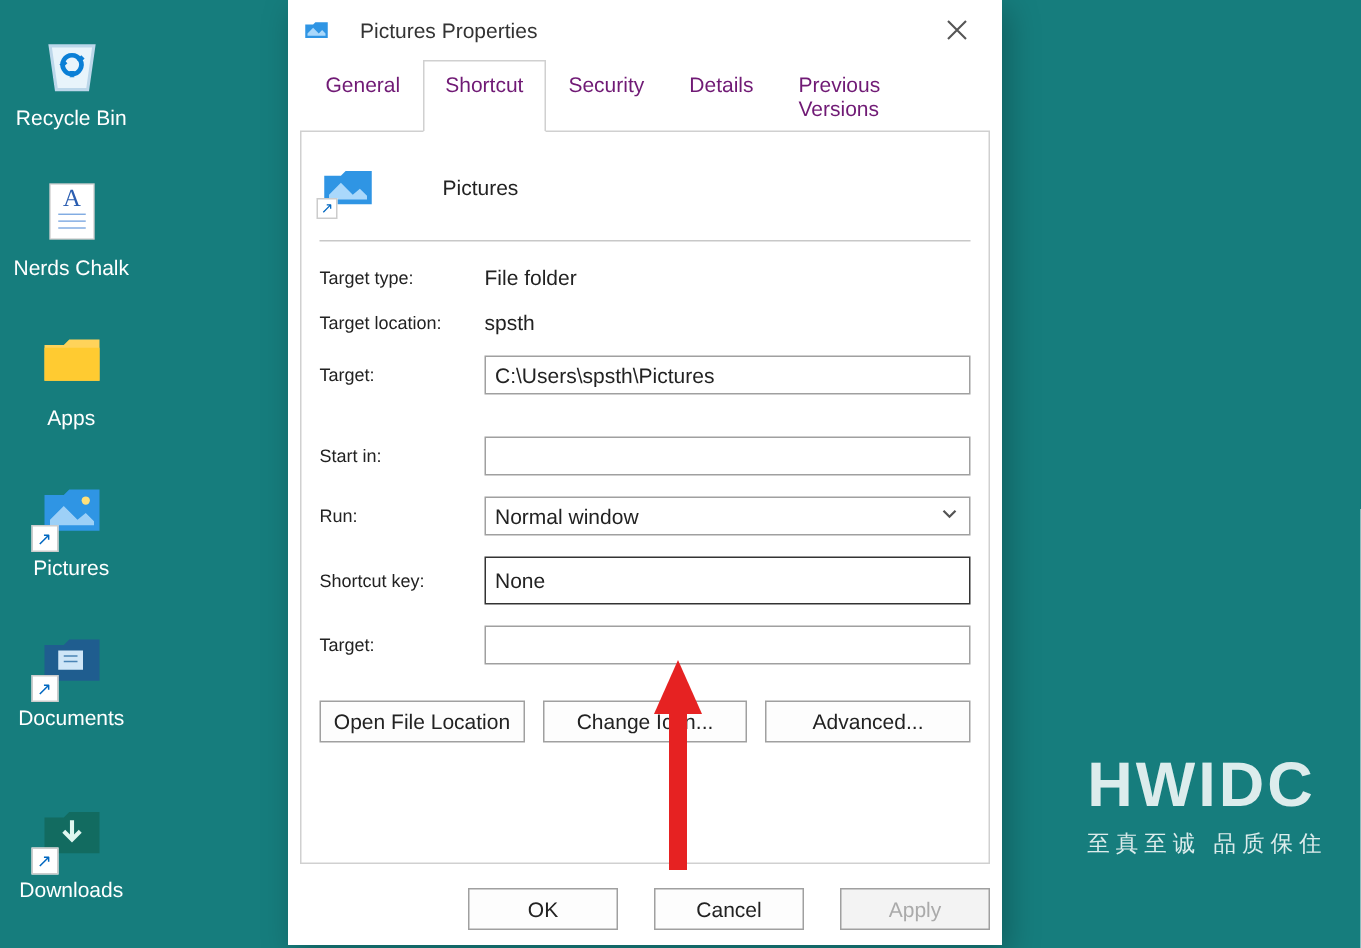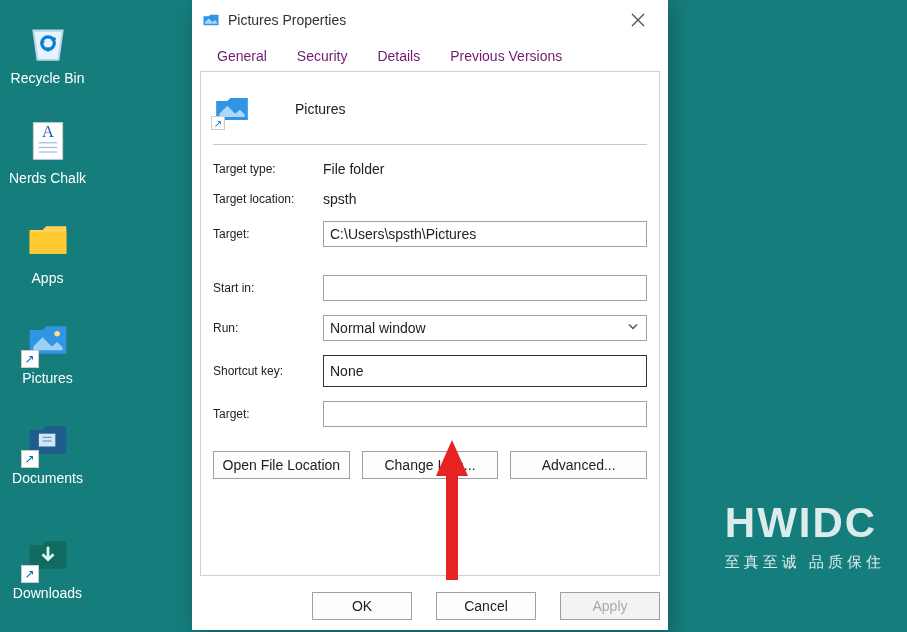--- a/index.html
+++ b/index.html
@@ -46,21 +46,21 @@
   position: absolute; left: 192px; top: 0;
   width: 476px; height: 630px;
   background: #fff;
   box-shadow: 4px 6px 20px rgba(0,0,0,0.25);
   display: flex; flex-direction: column;
 }
 .titlebar {
   height: 40px; display: flex; align-items: center;
   padding: 0 10px; justify-content: space-between;
 }
-.titlebar .left { display:flex; align-items:center; gap:8px; }
+.titlebar .left { display:flex; align-items:center; gap:20px; }
 .title-icon { width:18px; height:18px; }
 .titlebar .title { color: #333; font-size: 14px; }
 .close-x { width: 40px; height: 30px; display:flex; align-items:center; justify-content:center; cursor: default; }
 .close-x svg { stroke: #555; }
 
 .dialog-body { flex: 1; padding: 0 8px 8px 8px; display:flex; flex-direction:column; }
 
 .tabs { display:flex; border-bottom: none; padding: 0 2px;}
 .tab {
   padding: 7px 14px; font-size: 14px; color: #701a75;
@@ -200,20 +200,21 @@
     <div class="close-x">
       <svg width="14" height="14" viewBox="0 0 14 14">
           <path d="M1 1 L13 13 M13 1 L1 13" stroke-width="1.4"></path>
         </svg>
     </div>
   </div>
 
   <div class="dialog-body">
     <div class="tabs">
       <div class="tab">General</div>
+      <div class="tab active">Shortcut</div>
       <div class="tab">Security</div>
       <div class="tab">Details</div>
       <div class="tab">Previous Versions</div>
     </div>
 
     <div class="panel">
       <div class="header-row">
         <div class="folder-icon">
           <svg viewBox="0 0 48 48" width="38" height="38">
             <path d="M4 14 L18 14 L22 10 L44 10 L44 38 L4 38 Z" fill="#2f95e4"></path>

